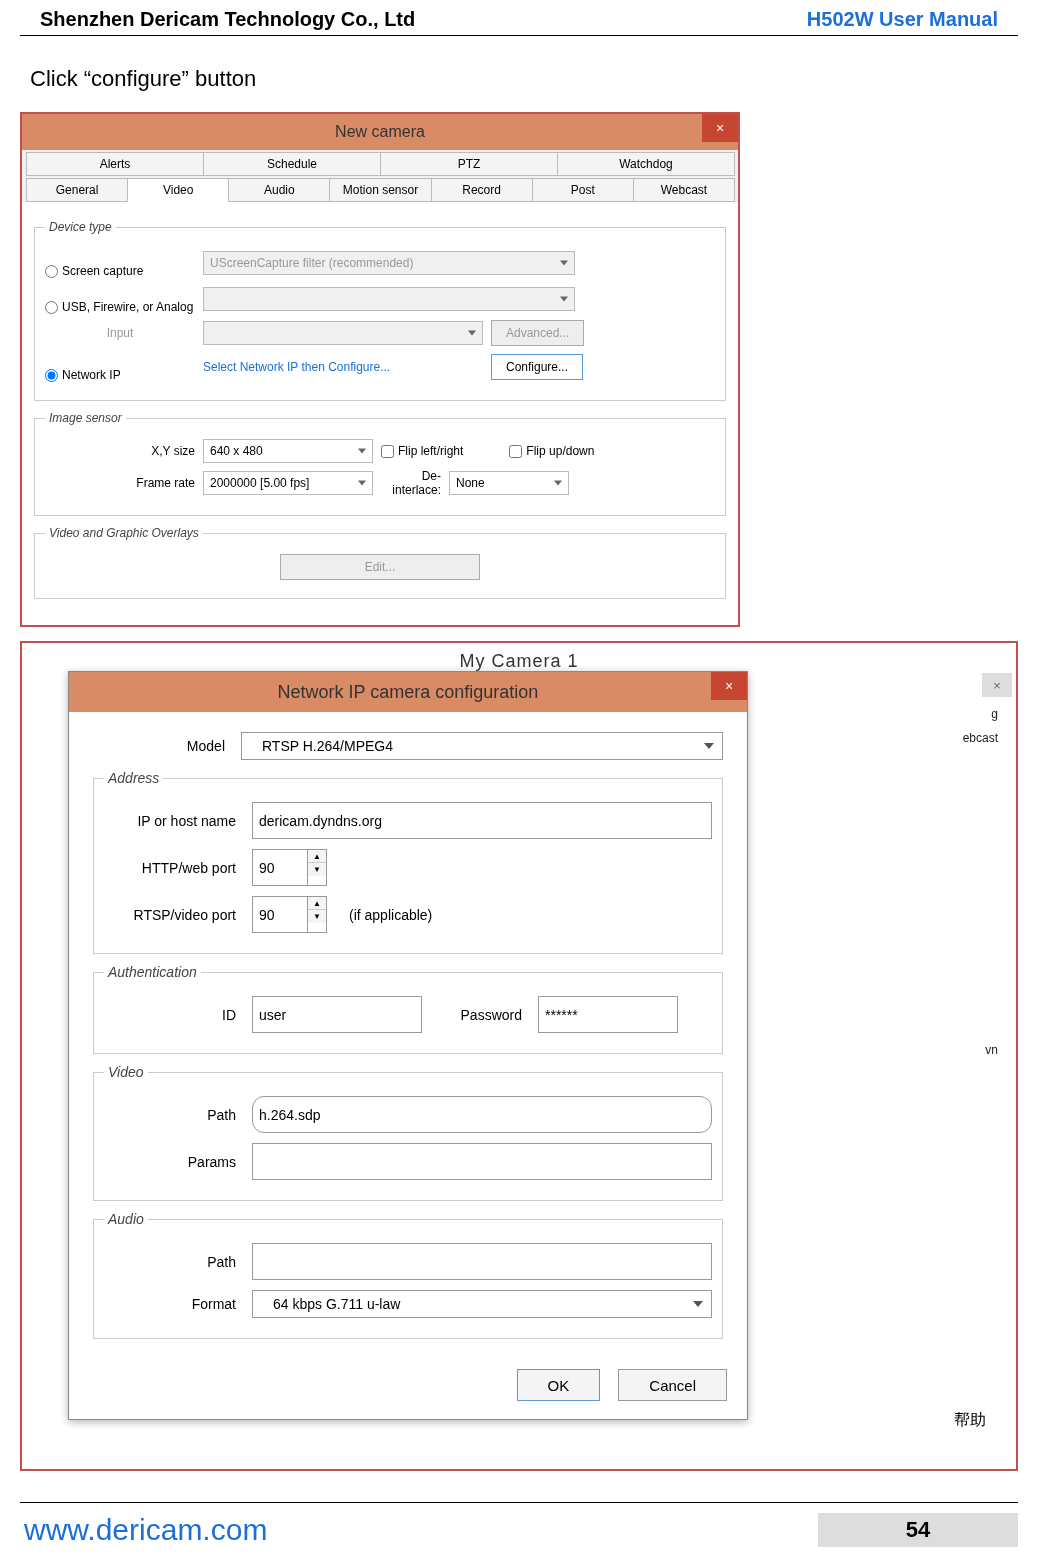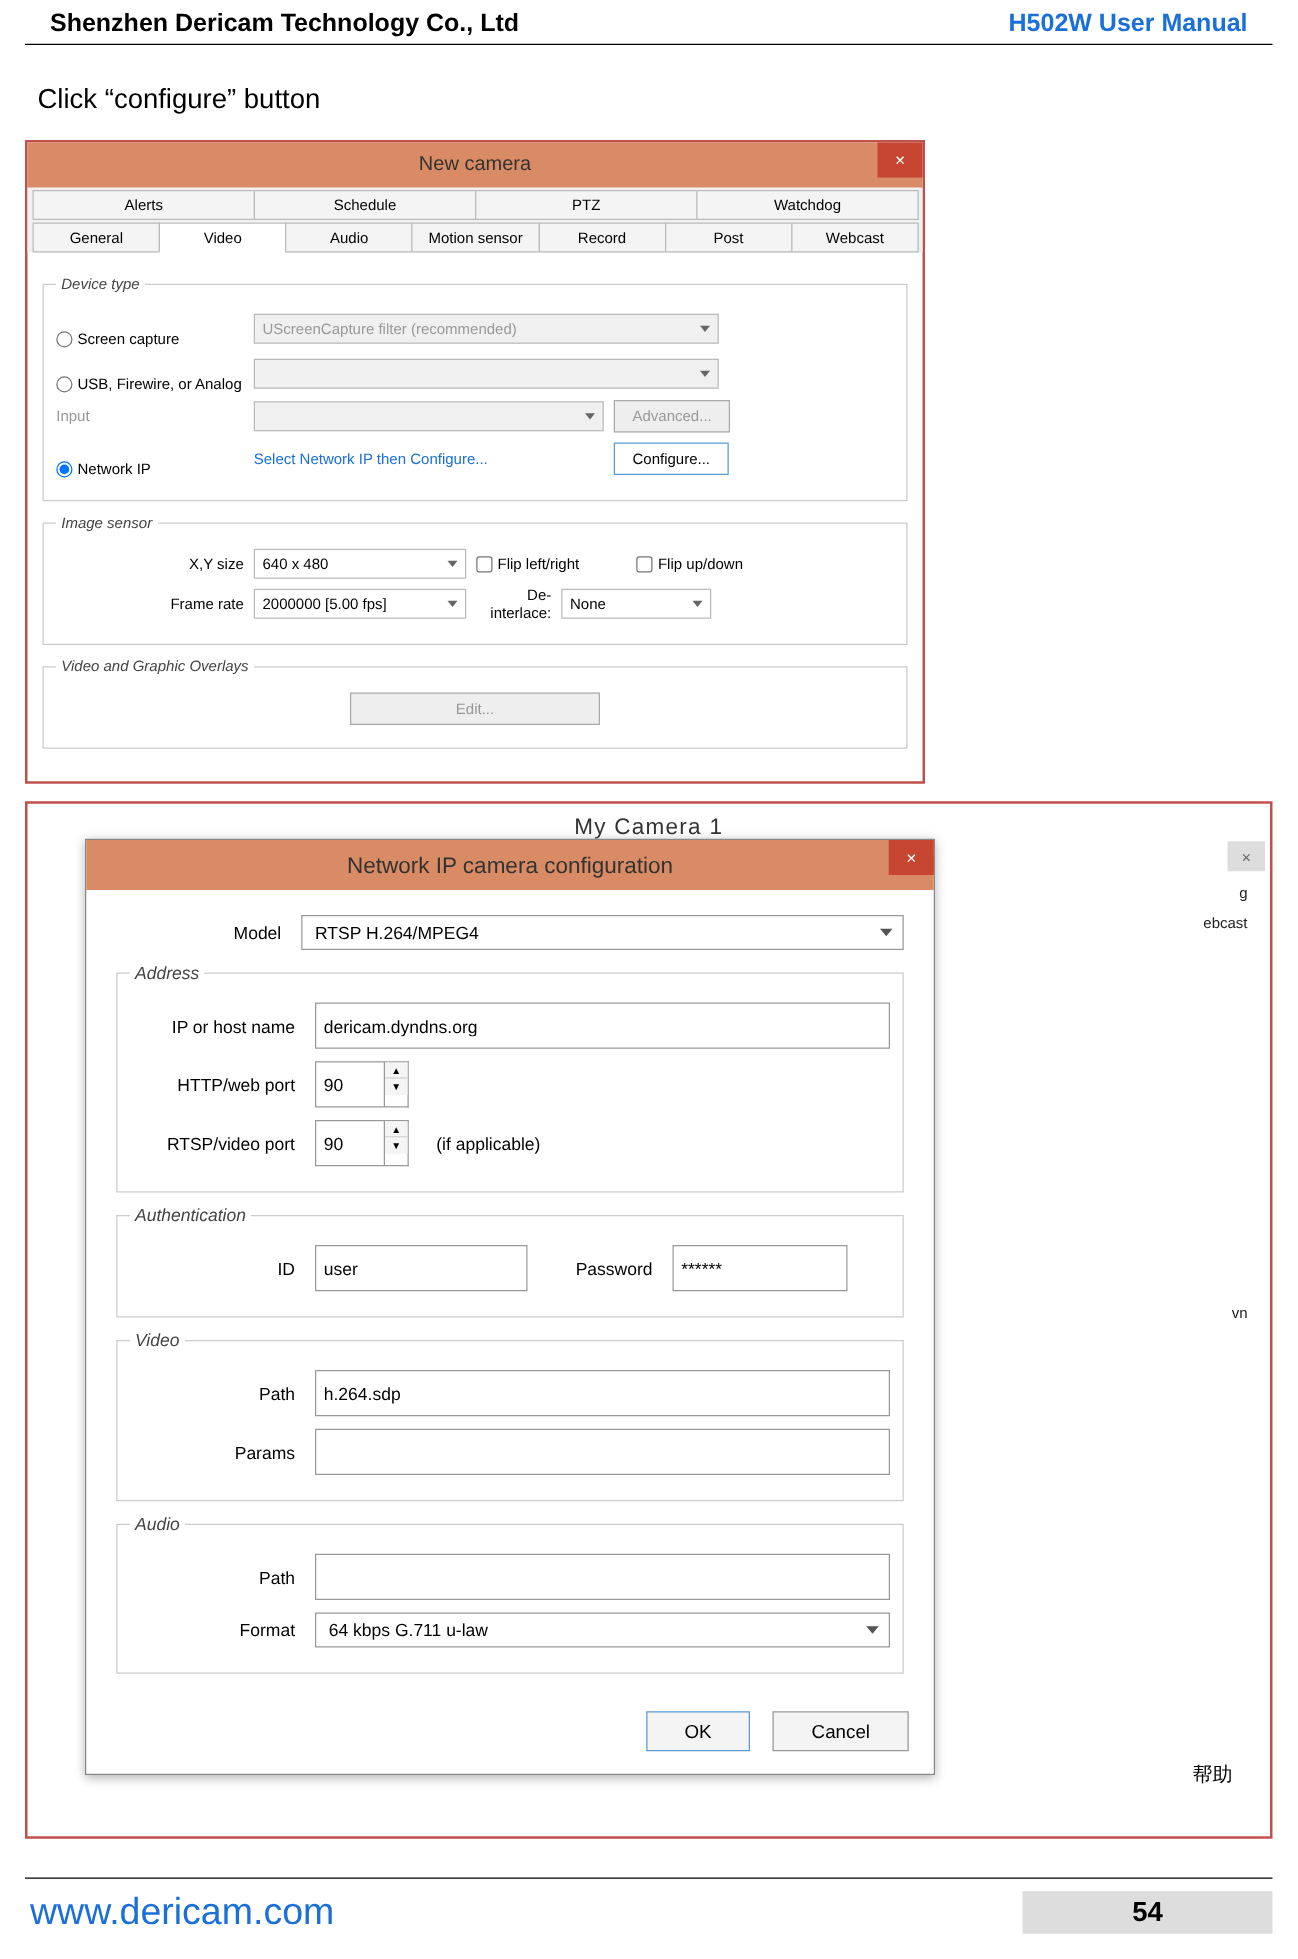--- a/index.html
+++ b/index.html
@@ -132,21 +132,21 @@
   .inner-dialog .titlebar { height: 40px; font-size: 18px; }
   .form-area { padding: 10px 24px 6px 24px; font-size: 14px; }
   .form-row { display:flex; align-items:center; margin: 10px 0; gap: 8px; }
   .form-lbl { width: 140px; text-align:right; padding-right: 8px; font-size:14px; }
   .fs2 { border:1px solid #ccc; margin: 10px 0; padding: 6px 10px 10px 10px; }
   .fs2 legend { font-size:14px; }
   .inp {
     border:1px solid #999; height:37px; padding:0 6px; font-size:14px;
     background:#fff;
   }
-  .sel2 { border:1px solid #999; height:28px; padding:0 10px; font-size:14px; background:#fff; display:flex; align-items:center; position:relative; }
+  .sel2 { border:1px solid #999; height:28px; padding:0 20px; font-size:14px; background:#fff; display:flex; align-items:center; position:relative; }
   .sel2::after { content:""; position:absolute; right:8px; top:50%; width:0;height:0;border-left:5px solid transparent;border-right:5px solid transparent;border-top:6px solid #555; transform:translateY(-50%);}
   .spin-wrap { display:flex; }
   .spin-btns { display:flex; flex-direction:column; border:1px solid #999; border-left:none; }
   .spin-btns span { width:18px; height:13px; display:flex; align-items:center; justify-content:center; font-size:8px; background:#f4f4f4; }
   .spin-btns span:first-child { border-bottom:1px solid #ccc;}
   .btn2 {
     border:1px solid #999; background:#f4f4f4; height:32px; padding:0 30px; font-size:15px;
     display:inline-flex;align-items:center;justify-content:center;
   }
   .btn2.primary { border:1px solid #5a9bd5; }
@@ -217,21 +217,21 @@
           </div>
         </div>
         <div class="row">
           <label class="radio-lbl lbl-col">
             <input type="radio" name="dt" style="">
             <span>USB, Firewire, or Analog</span>
           </label>
           <div class="select disabled w420"></div>
         </div>
         <div class="row">
-          <span class="lbl-col" style="text-align:left;color:#999">Input</span>
+          <span class="lbl-col" style="text-align:center;color:#999">Input</span>
           <div class="select disabled w280"></div>
           <div class="btn disabled">Advanced...</div>
         </div>
         <div class="row">
           <label class="radio-lbl lbl-col">
             <input type="radio" name="dt" checked="" style="">
             <span>Network IP</span>
           </label>
           <span class="link-text" style="width:280px">Select Network IP then Configure...</span>
           <div class="btn" style="border:1px solid #5a9bd5;background:#fff">Configure...</div>
@@ -327,21 +327,21 @@
             <span class="form-lbl">ID</span>
             <input class="inp" style="width: 170px;" value="user">
             <span style="width:100px;text-align:right;padding-right:8px;font-size:14px">Password</span>
             <input class="inp" style="width: 140px;" value="******">
           </div>
         </fieldset>
         <fieldset class="fs2">
           <legend>Video</legend>
           <div class="form-row">
             <span class="form-lbl">Path</span>
-            <input class="inp" style="flex: 1 1 0%;" value="h.264.sdp">
+            <input class="inp" style="flex: 1 1 0%; border-radius: 12px;" value="h.264.sdp">
           </div>
           <div class="form-row">
             <span class="form-lbl">Params</span>
             <input class="inp" style="flex: 1 1 0%;" value="">
           </div>
         </fieldset>
         <fieldset class="fs2">
           <legend>Audio</legend>
           <div class="form-row">
             <span class="form-lbl">Path</span>

